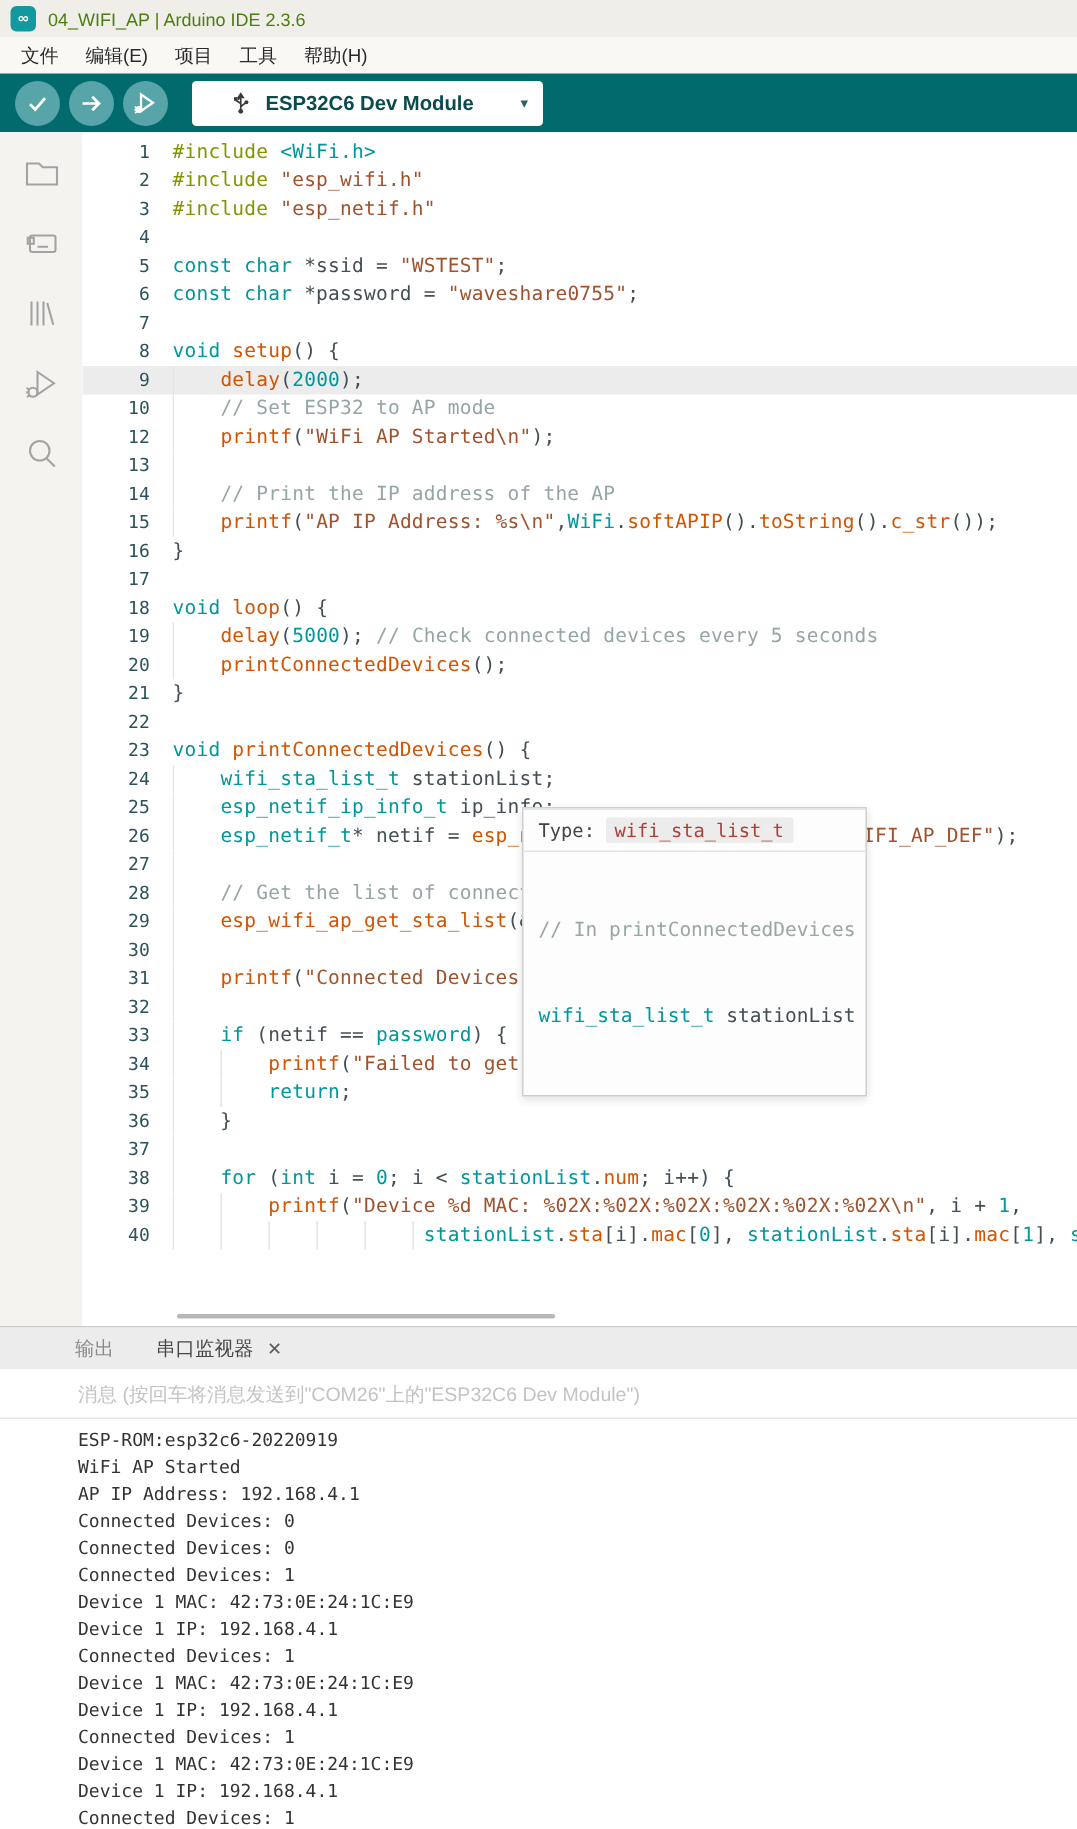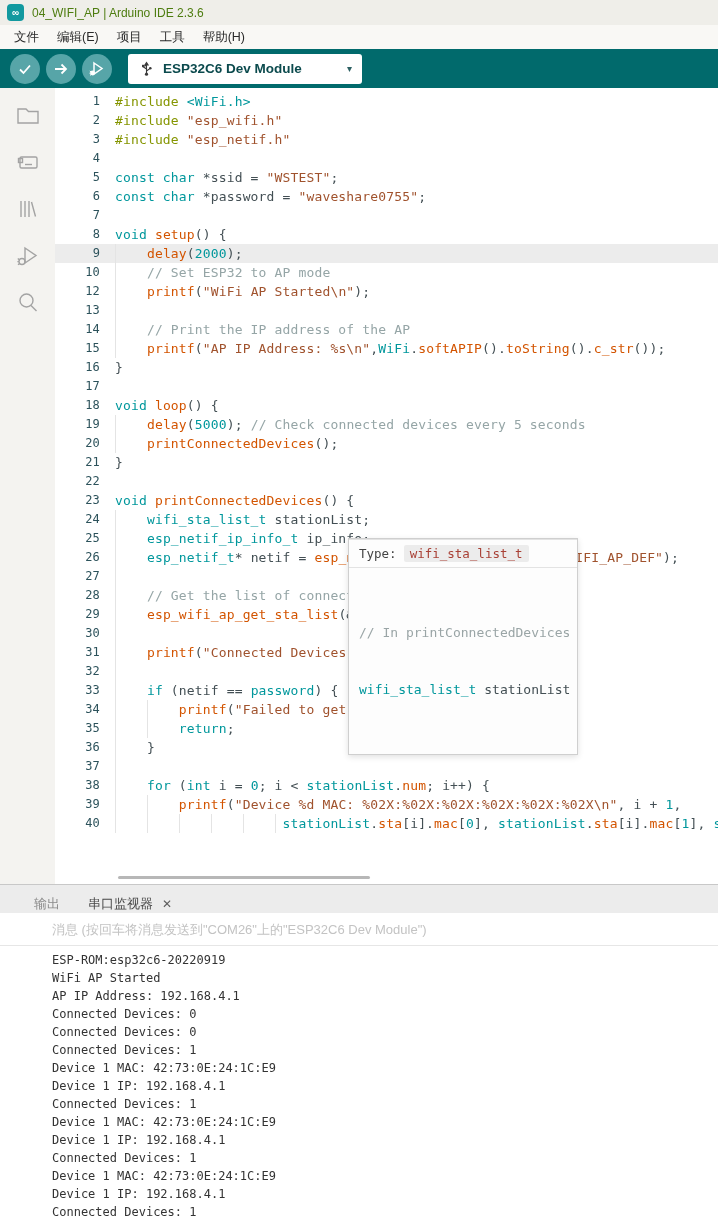--- a/index.html
+++ b/index.html
@@ -15,21 +15,21 @@
     display:flex; align-items:center; justify-content:center; font-size:10px; font-weight:bold; }
   .win-title { margin-left:8px; font-size:12px; color:#4d7c0f; }
   
   .menubar { height:24px; background:#f9f8f5; display:flex; align-items:center; padding-left:5px; }
   .menu-item { font-size:12.5px; color:#2a2a2a; padding:0 9px; line-height:24px; cursor:default; }
   
   .toolbar { height:39px; background:var(--teal-toolbar); display:flex; align-items:center; padding-left:10px; }
   .tb-btn { width:30px; height:30px; border-radius:50%; background:var(--teal-button); margin-right:6px;
     display:flex; align-items:center; justify-content:center; color:#fff; font-size:15px; font-weight:bold; }
   .board-select { margin-left:10px; height:30px; width:234px; background:#fff; border-radius:3px;
-    display:flex; align-items:center; padding:0 10px 0 12px; }
+    display:flex; align-items:center; padding:0 10px 0 26px; }
   .board-label { font-size:13.5px; font-weight:bold; color:#0b4a4d; margin-left:10px; flex:1; }
   .board-caret { font-size:10px; color:#2d6063; }
   
   .main { display:flex; height:796px; }
   .sidebar { width:55px; background:#f4f3f0; display:flex; flex-direction:column; align-items:center;
     padding-top:14px; }
   .side-item { width:30px; height:26px; margin-bottom:21px; display:flex; align-items:center; justify-content:center; }
   .side-item svg { stroke:#a3a3a3; fill:none; stroke-width:1.4; }
   .editor-col { flex:1; display:flex; flex-direction:column; background:#fff; min-width:0; }
   .tabbar { height:30px; background:#ececec; display:flex; }
@@ -54,25 +54,25 @@
   
   .tooltip { position:absolute; left:348px; top:538px; width:230px; background:#fdfdfd;
     border:1px solid #cfcfcf; box-shadow:0 2px 6px rgba(0,0,0,.12); z-index:6;
     font-family:"DejaVu Sans Mono","Liberation Mono",monospace; }
   .tt-row1 { padding:7px 10px; display:flex; align-items:center; }
   .tt-kind { font-size:13px; font-weight:bold; color:#333; }
   .tt-name { font-size:13px; font-weight:bold; color:#b3261e; background:#ececec; padding:1px 6px; margin-left:9px; border-radius:2px; }
   .tt-row2 { padding:5px 10px; border-top:1px solid #e3e3e3; display:flex; align-items:center; }
   .tt-typelabel { font-size:12.5px; color:#444; }
   .tt-typeval { font-size:12.5px; color:#a94136; background:#ececec; padding:1px 6px; margin-left:7px; border-radius:2px; }
-  .tt-row3 { padding:17px 10px; border-top:1px solid #e3e3e3; font-size:13px; line-height:19px; white-space:pre; }
+  .tt-row3 { padding:5px 10px; border-top:1px solid #e3e3e3; font-size:13px; line-height:19px; white-space:pre; }
   .tt-comment { color:#9aa5a6; }
   
   .panel { height:334px; border-top:1px solid #c8c8c8; background:#fff; display:flex; flex-direction:column; }
-  .ptabs { height:28px; background:#ececec; display:flex; align-items:flex-end; padding-left:34px; flex:none; }
+  .ptabs { height:28px; background:#ececec; display:flex; align-items:center; padding-left:50px; flex:none; }
   .ptab { display:flex; align-items:center; margin-right:28px; font-size:13px; color:#8a8a8a; }
   .ptab.active { color:#474747; }
   .ptab-close { margin-left:9px; font-size:12px; color:#5d5d5d; }
   .pinput-row { height:33px; border-bottom:1px solid #e6e6e6; display:flex; align-items:center; flex:none; background:#fff; }
   .pinput { width:100%; height:100%; border:0; outline:0; padding-left:52px; font-size:13px;
     font-family:"Liberation Sans", sans-serif; color:#333; background:transparent; }
   .pinput::placeholder { color:#c3c3c3; }
   .pout { flex:1; padding:5px 0 0 52px; font-family:"DejaVu Sans Mono","Liberation Mono",monospace;
     font-size:12px; line-height:18px; color:#333; overflow:hidden; white-space:pre; }
 </style>

